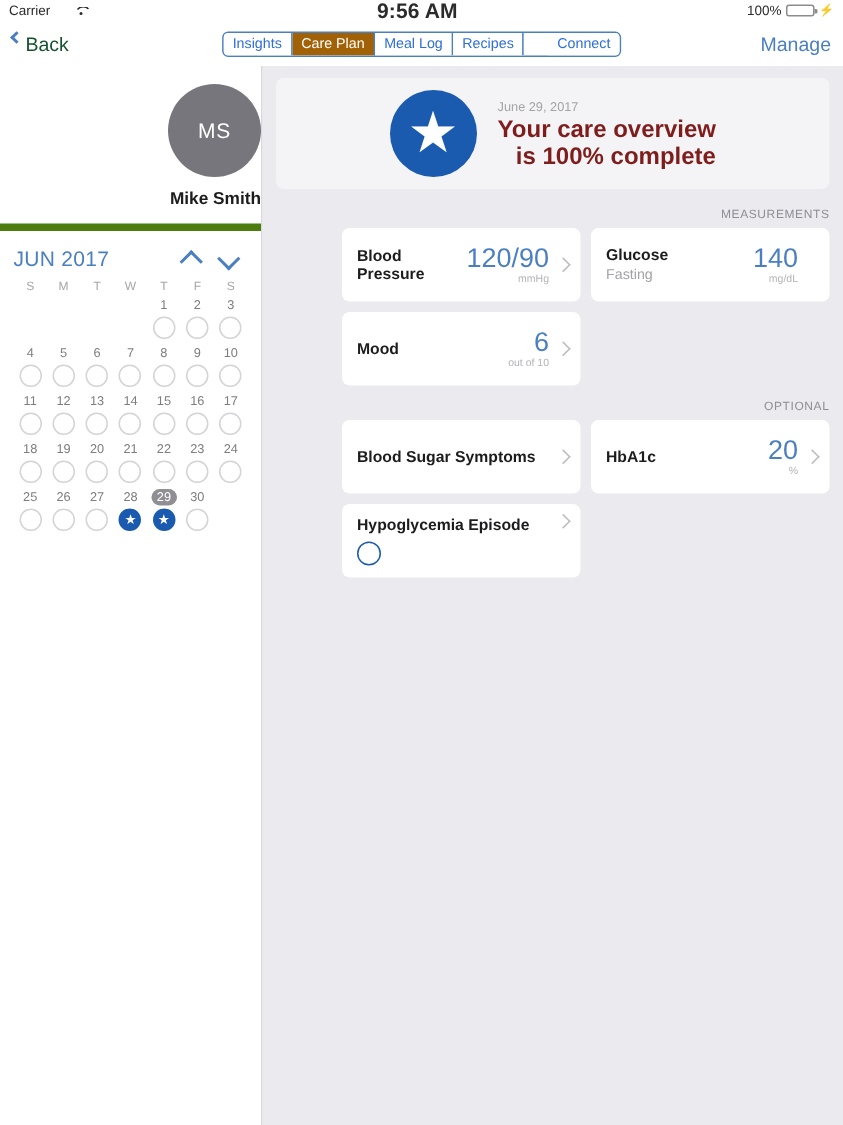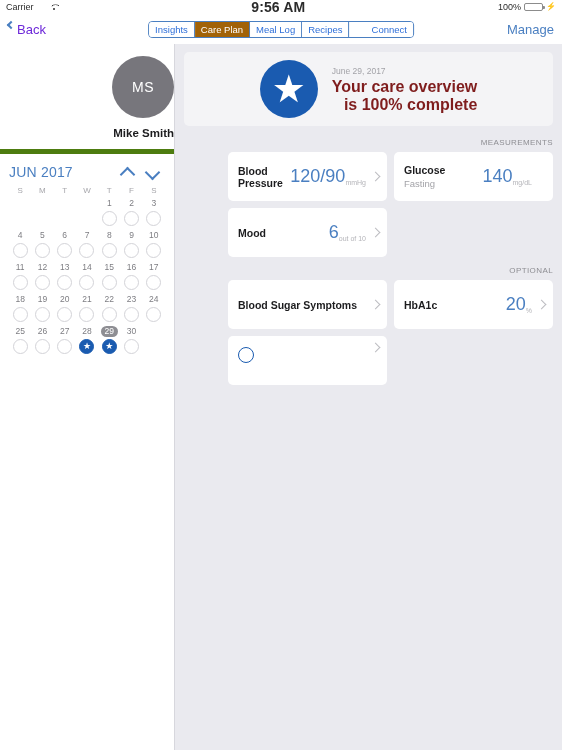--- a/index.html
+++ b/index.html
@@ -50,21 +50,21 @@
   
   .navbar {
     height: 30px;
     display: flex; align-items: center;
     padding: 0 8px;
     background: #ffffff;
     position: relative;
   }
   .back-btn {
     display: flex; align-items: flex-start; gap: 2px;
-    color: #6d28d9; font-size: 13px; cursor: pointer;
+    color: #14532d; font-size: 13px; cursor: pointer;
   }
   .back-chevron {
     display:inline-block; width: 6px; height: 6px;
     border-left: 2px solid #4a7fc1; border-bottom: 2px solid #4a7fc1;
     transform: rotate(45deg); margin-right: 1px;
   }
   .nav-spacer { flex: 1 1 auto; }
   .manage-btn { color: #4a7fc1; font-size: 13px; cursor: pointer; }
 
   
@@ -207,21 +207,21 @@
     display: flex; align-items: center;
     padding: 0 8px 0 10px;
     cursor: pointer;
     position: relative;
   }
   .card.empty-slot { background: transparent; cursor: default; }
   .card-label-wrap { flex: 1 1 auto; display: flex; flex-direction: column; gap: 2px; }
   .card-label { font-size: 10.5px; font-weight: bold; color: #1c1c1e; }
   .card-sub { font-size: 9.5px; color: #a3a3a8; }
   .card-value-wrap {
-    display: flex; align-items: flex-end;
+    display: flex; flex-direction: column; align-items: flex-end;
     margin-right: 6px;
   }
   .card-value { font-size: 18px; color: #4a7fc1; line-height: 19px; font-weight: 300; }
   .card-unit { font-size: 7px; color: #b4b4b9; margin-top: 1px; }
   .row-chevron {
     width: 7px; height: 7px;
     border-right: 1.4px solid #bcbcc1; border-top: 1.4px solid #bcbcc1;
     transform: rotate(45deg);
     flex: 0 0 auto;
   }
@@ -500,20 +500,21 @@
             <div class="card-value-wrap">
               <div class="card-value">20</div>
               <div class="card-unit">%</div>
             </div>
             <div class="row-chevron"></div>
           </div>
         </div>
         <div class="card-row">
           <div class="card stack-card">
             <div class="card-label-wrap">
+              <div class="card-label">Hypoglycemia Episode</div>
               <div class="ring"></div>
             </div>
             <div class="row-chevron"></div>
           </div>
           <div class="card empty-slot"></div>
         </div>
       </div>
   </div>
 </div>
 

